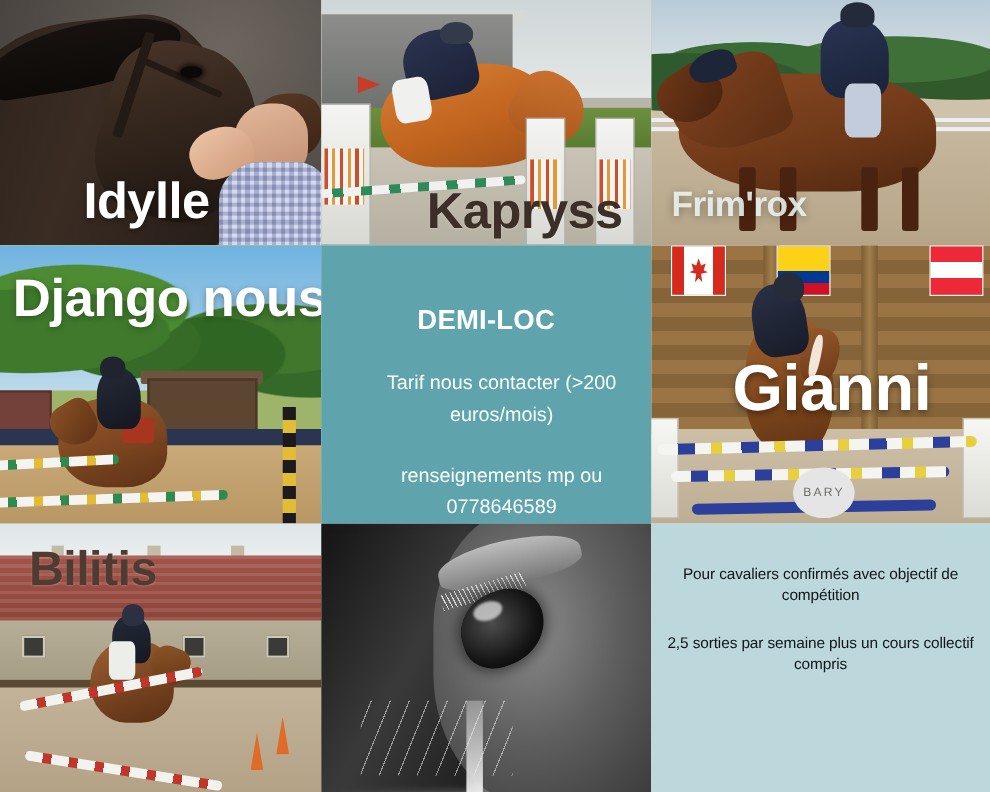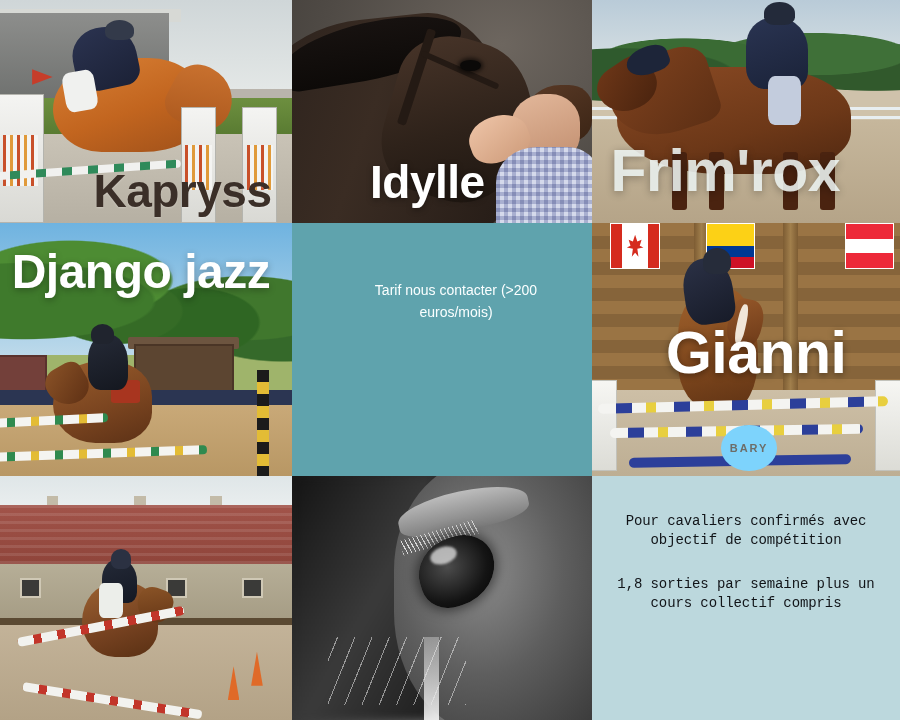--- a/index.html
+++ b/index.html
@@ -220,21 +220,21 @@
   .c3 .helmet {
     position:absolute; left:56%; top:1%; width:10%; height:10%;
     background:#232a3a; border-radius:50% 50% 35% 35%;
   }
   .c3 .rider-legs {
     position:absolute; left:57%; top:34%; width:11%; height:22%;
     background:#c3ccdd; border-radius:20%;
   }
   .c3 .label {
     left:6%; bottom:10%;
-    color:rgba(238,245,243,.88); font-size:59px;
+    color:rgba(238,245,243,.88); font-size:32px;
     text-shadow:0 2px 8px rgba(0,0,0,.3);
   }
 
   
   .c4 .photo { background:#9fb46b; }
   .c4 .sky { height:52%; background:linear-gradient(180deg,#6fb3e0,#bcd9ea); }
   .c4 .trees {
     position:absolute; left:0; right:0; top:0; height:56%;
     background:
       radial-gradient(ellipse at 8% 55%, #3f7a2c 0 34%, transparent 35%),
@@ -313,21 +313,21 @@
   .info .eyebrow {
     font-size:10.5px; letter-spacing:1.9px; line-height:1.85;
     font-weight:400; color:#f2fafb; text-transform:uppercase;
   }
   .info .headline {
     margin-top:26px;
     font-size:25px; font-weight:700; letter-spacing:.2px;
   }
   .info .para {
     margin-top:28px;
-    font-size:14px; line-height:1.6; font-weight:400; color:#fbffff;margin-left:28px;
+    font-size:18px; line-height:1.6; font-weight:400; color:#fbffff;margin-left:28px;
   }
   .info .para.second { margin-top:26px; }
 
   
   .c6 .photo { background:#cbbda6; }
   .c6 .wallwood {
     position:absolute; left:0; right:0; top:0; height:68%;
     background:
       repeating-linear-gradient(180deg,#9a7444 0 13px,#86643a 13px 26px);
   }
@@ -376,23 +376,23 @@
   .c6 .pole1 { left:2%; bottom:26%; width:94%; transform:rotate(-1.5deg); }
   .c6 .pole2 { left:6%; bottom:16%; width:82%; transform:rotate(-1deg); }
   .c6 .pole3 { left:12%; bottom:4%; width:72%; background:#2c3f9a; transform:rotate(-1deg); }
   .c6 .wing {
     position:absolute; bottom:2%; width:9%; height:36%;
     background:linear-gradient(180deg,#f6f6f3,#dcdcd6); border:1px solid #c2c2bb;
   }
   .c6 .w1 { left:-1%; } .c6 .w2 { right:-1%; }
   .c6 .bary {
     position:absolute; left:42%; bottom:2%; width:18%; height:18%;
-    background:#7dd3fc; border-radius:50%;
+    background:#e5e5e5; border-radius:50%;
     display:flex; align-items:center; justify-content:center;
-    font-size:11px; letter-spacing:2px; color:#6d6d68; font-weight:700;
+    font-size:11px; letter-spacing:2px; color:#6d6d68; font-weight:400;
   }
   .c6 .label {
     left:24%; top:40%;
     color:#ffffff; font-size:59px;
     text-shadow:0 2px 7px rgba(0,0,0,.4);
   }
 
   
   .c7 .photo { background:#c2b49c; }
   .c7 .sky { height:18%; background:linear-gradient(180deg,#dfe6e8,#eef1f1); }
@@ -512,28 +512,44 @@
     display:flex; flex-direction:column; align-items:center;
   }
   .textpanel .t-head {
     font-size:14.5px; font-weight:700; line-height:1.38;
     letter-spacing:-.1px;
   }
   .textpanel .t-line {
     margin-top:22px;
     font-size:14px; font-weight:400; line-height:1.38;
     letter-spacing:-.1px;
-    font-family:Liberation Mono, monospace;
   }
   .textpanel .t-line.tight { margin-top:24px; }
 </style>
 </head>
 <body>
 
 <div id="collage">
+
+  <div class="cell c1">
+    <div class="photo">
+      <div class="wall"></div>
+      <div class="neck"></div>
+      <div class="mane"></div>
+      <div class="head"></div>
+      <div class="bridle1"></div>
+      <div class="bridle2"></div>
+      <div class="eye"></div>
+      <div class="girl-hair"></div>
+      <div class="girl-head"></div>
+      <div class="arm"></div>
+      <div class="girl-body"></div>
+    </div>
+    <div class="label">Idylle</div>
+  </div>
 
   <div class="cell c2">
     <div class="photo">
       <div class="sky"></div>
       <div class="hall-roof"></div>
       <div class="hall"></div>
       <div class="grass"></div>
       <div class="ground"></div>
       <div class="horse"></div>
       <div class="horse-head"></div>
@@ -548,37 +564,20 @@
         </div>
       <div class="standard std-b">
           <div class="std-deco"></div>
         </div>
       <div class="pole pole1"></div>
       <div class="flag"></div>
     </div>
     <div class="label">Kapryss</div>
   </div>
 
-  <div class="cell c1">
-    <div class="photo">
-      <div class="wall"></div>
-      <div class="neck"></div>
-      <div class="mane"></div>
-      <div class="head"></div>
-      <div class="bridle1"></div>
-      <div class="bridle2"></div>
-      <div class="eye"></div>
-      <div class="girl-hair"></div>
-      <div class="girl-head"></div>
-      <div class="arm"></div>
-      <div class="girl-body"></div>
-    </div>
-    <div class="label">Idylle</div>
-  </div>
-
   <div class="cell c3">
     <div class="photo">
       <div class="sky"></div>
       <div class="trees"></div>
       <div class="fence"></div>
       <div class="ground"></div>
       <div class="horse"></div>
       <div class="horse-neck"></div>
       <div class="horse-head"></div>
       <div class="bonnet"></div>
@@ -604,26 +603,28 @@
       <div class="ground"></div>
       <div class="horse"></div>
       <div class="horse-head"></div>
       <div class="saddle"></div>
       <div class="rider"></div>
       <div class="helmet"></div>
       <div class="pole pole2"></div>
       <div class="pole pole1"></div>
       <div class="standard"></div>
     </div>
-    <div class="label">Django jazz</div>
+    <div class="label">Django nous</div>
   </div>
 
   <div class="cell c5">
     <div class="info">
+      <div class="headline">DEMI-LOC</div>
       <div class="para">Tarif nous contacter (&gt;200 euros/mois)</div>
+      <div class="para second">renseignements mp ou 0778646589</div>
     </div>
   </div>
 
   <div class="cell c6">
     <div class="photo">
       <div class="wallwood"></div>
       <div class="post p1"></div>
       <div class="post p2"></div>
       <div class="flags">
         <div class="flag flag-ca"></div>
@@ -663,35 +664,36 @@
       <div class="horse"></div>
       <div class="horse-head"></div>
       <div class="rider"></div>
       <div class="breeches"></div>
       <div class="helmet"></div>
       <div class="pole pole2"></div>
       <div class="pole pole1"></div>
       <div class="cone cone1"></div>
       <div class="cone cone2"></div>
     </div>
+    <div class="label">Bilitis</div>
   </div>
 
   <div class="cell c8">
     <div class="photo">
       <div class="blur"></div>
       <div class="cheek"></div>
       <div class="brow"></div>
       <div class="lashes"></div>
       <div class="eyeball"></div>
       <div class="glint"></div>
       <div class="blaze"></div>
       <div class="whisk"></div>
     </div>
   </div>
 
   <div class="cell c9">
     <div class="textpanel">
       <div class="t-line">Pour cavaliers confirmés avec objectif de compétition</div>
-      <div class="t-line tight">1,8 sorties par semaine plus un cours collectif compris</div>
+      <div class="t-line tight">2,5 sorties par semaine plus un cours collectif compris</div>
     </div>
   </div>
 
 </div>
 
 </body></html>

